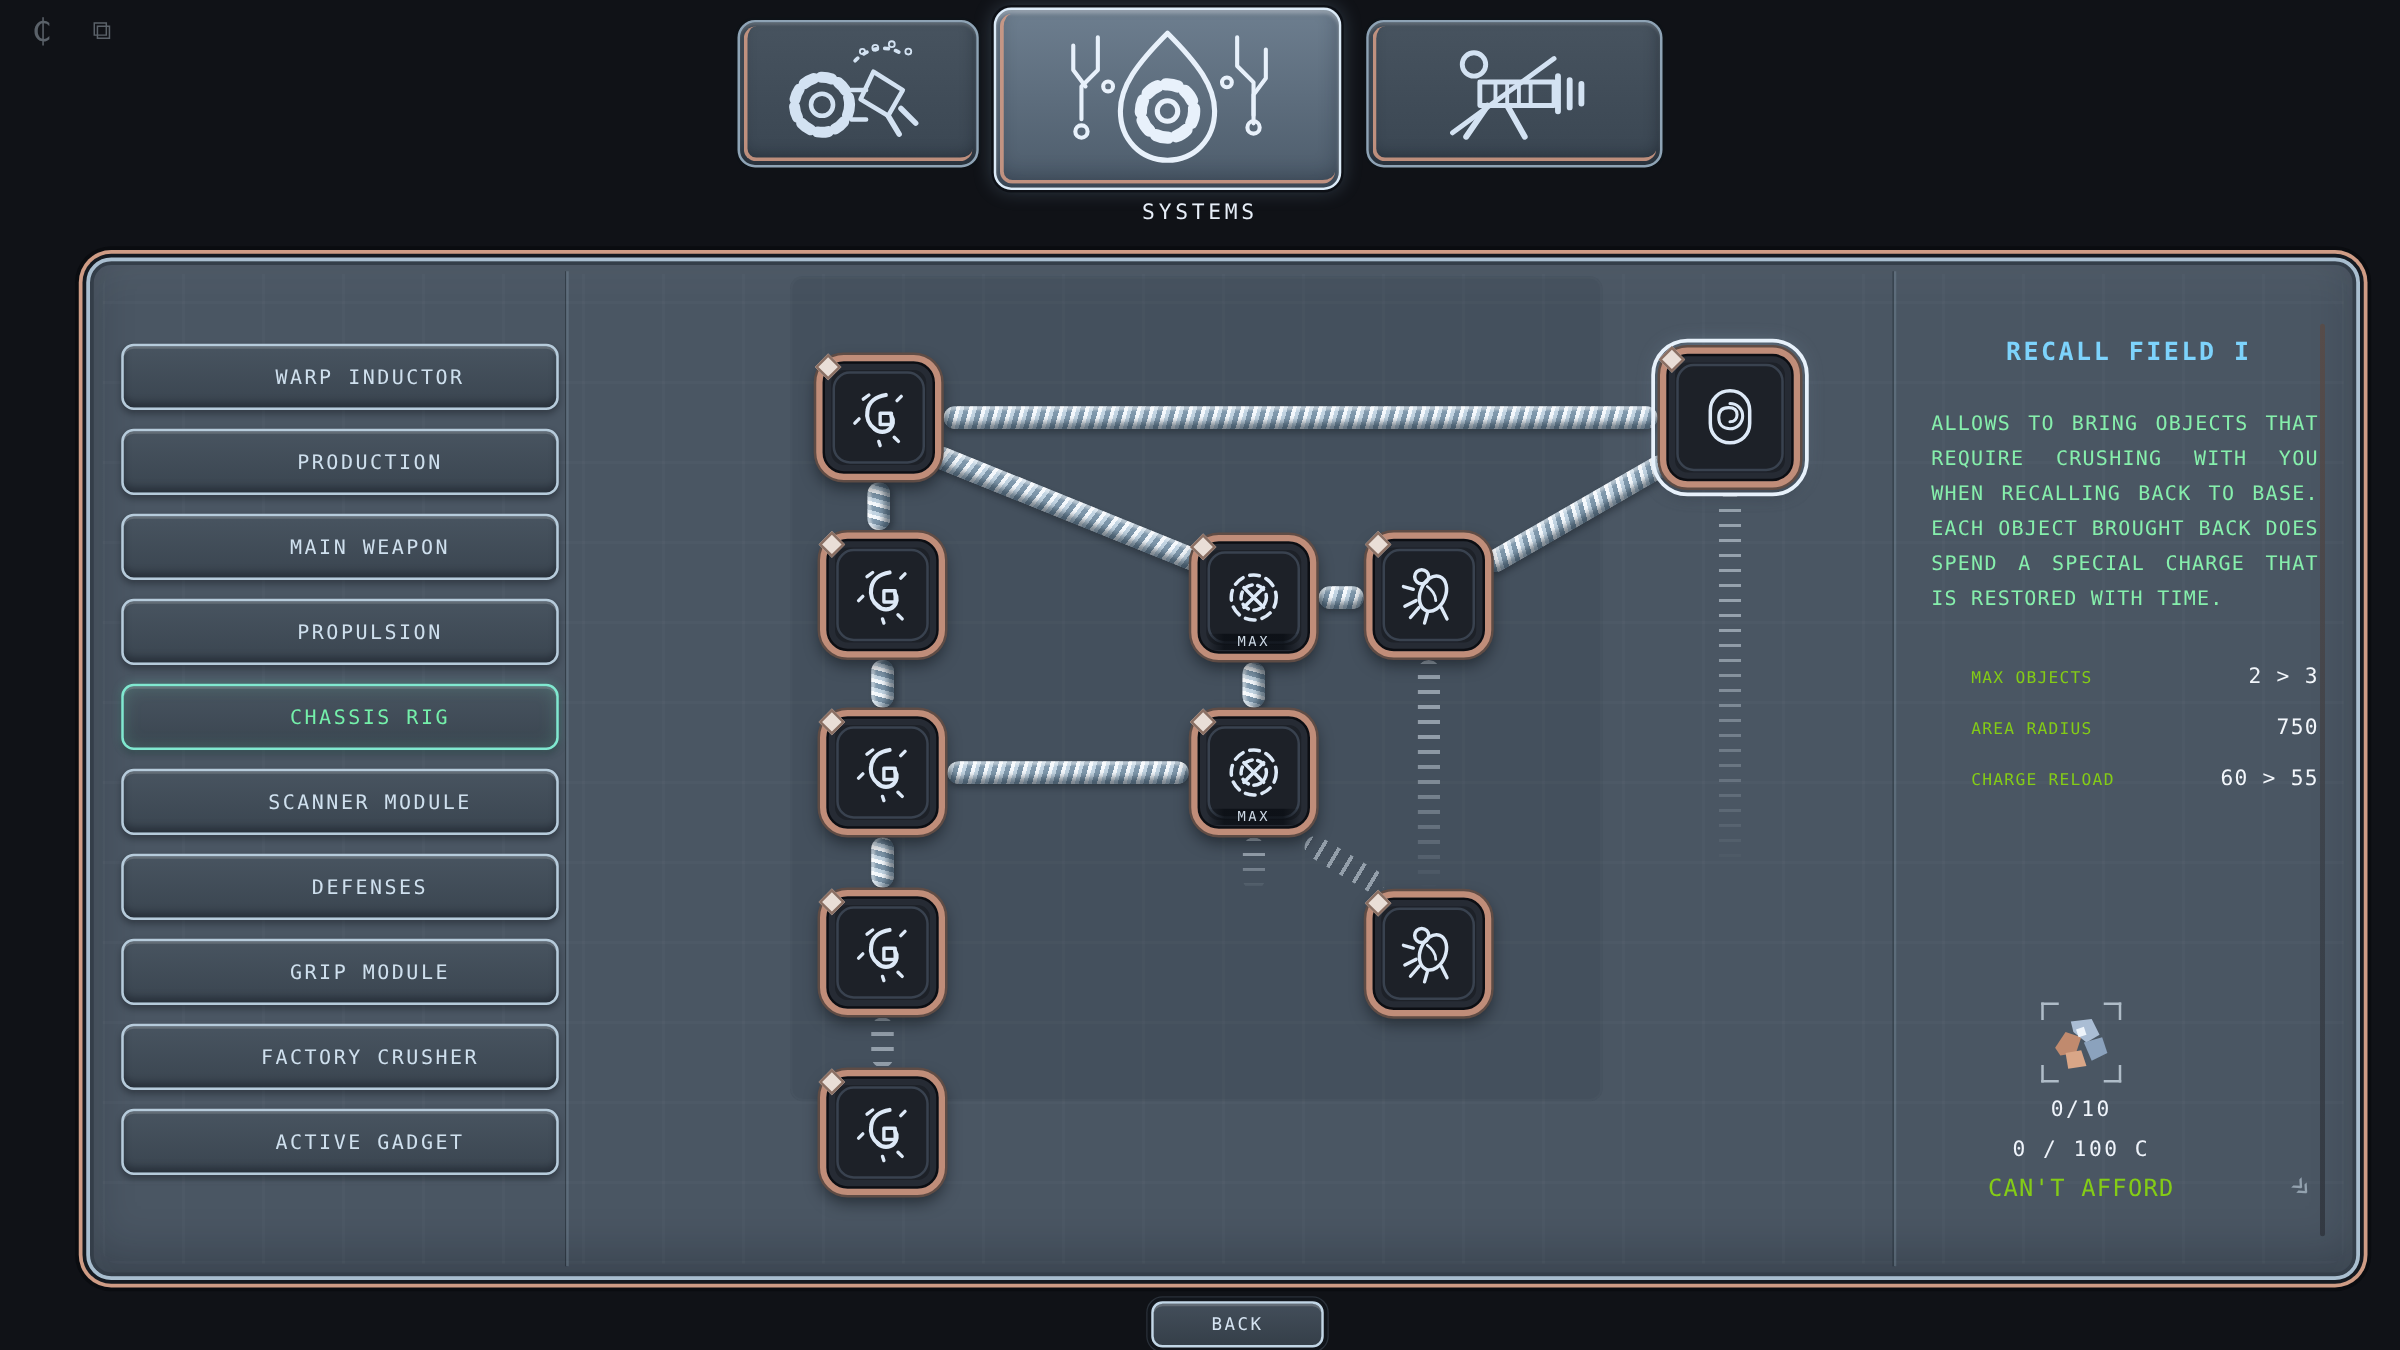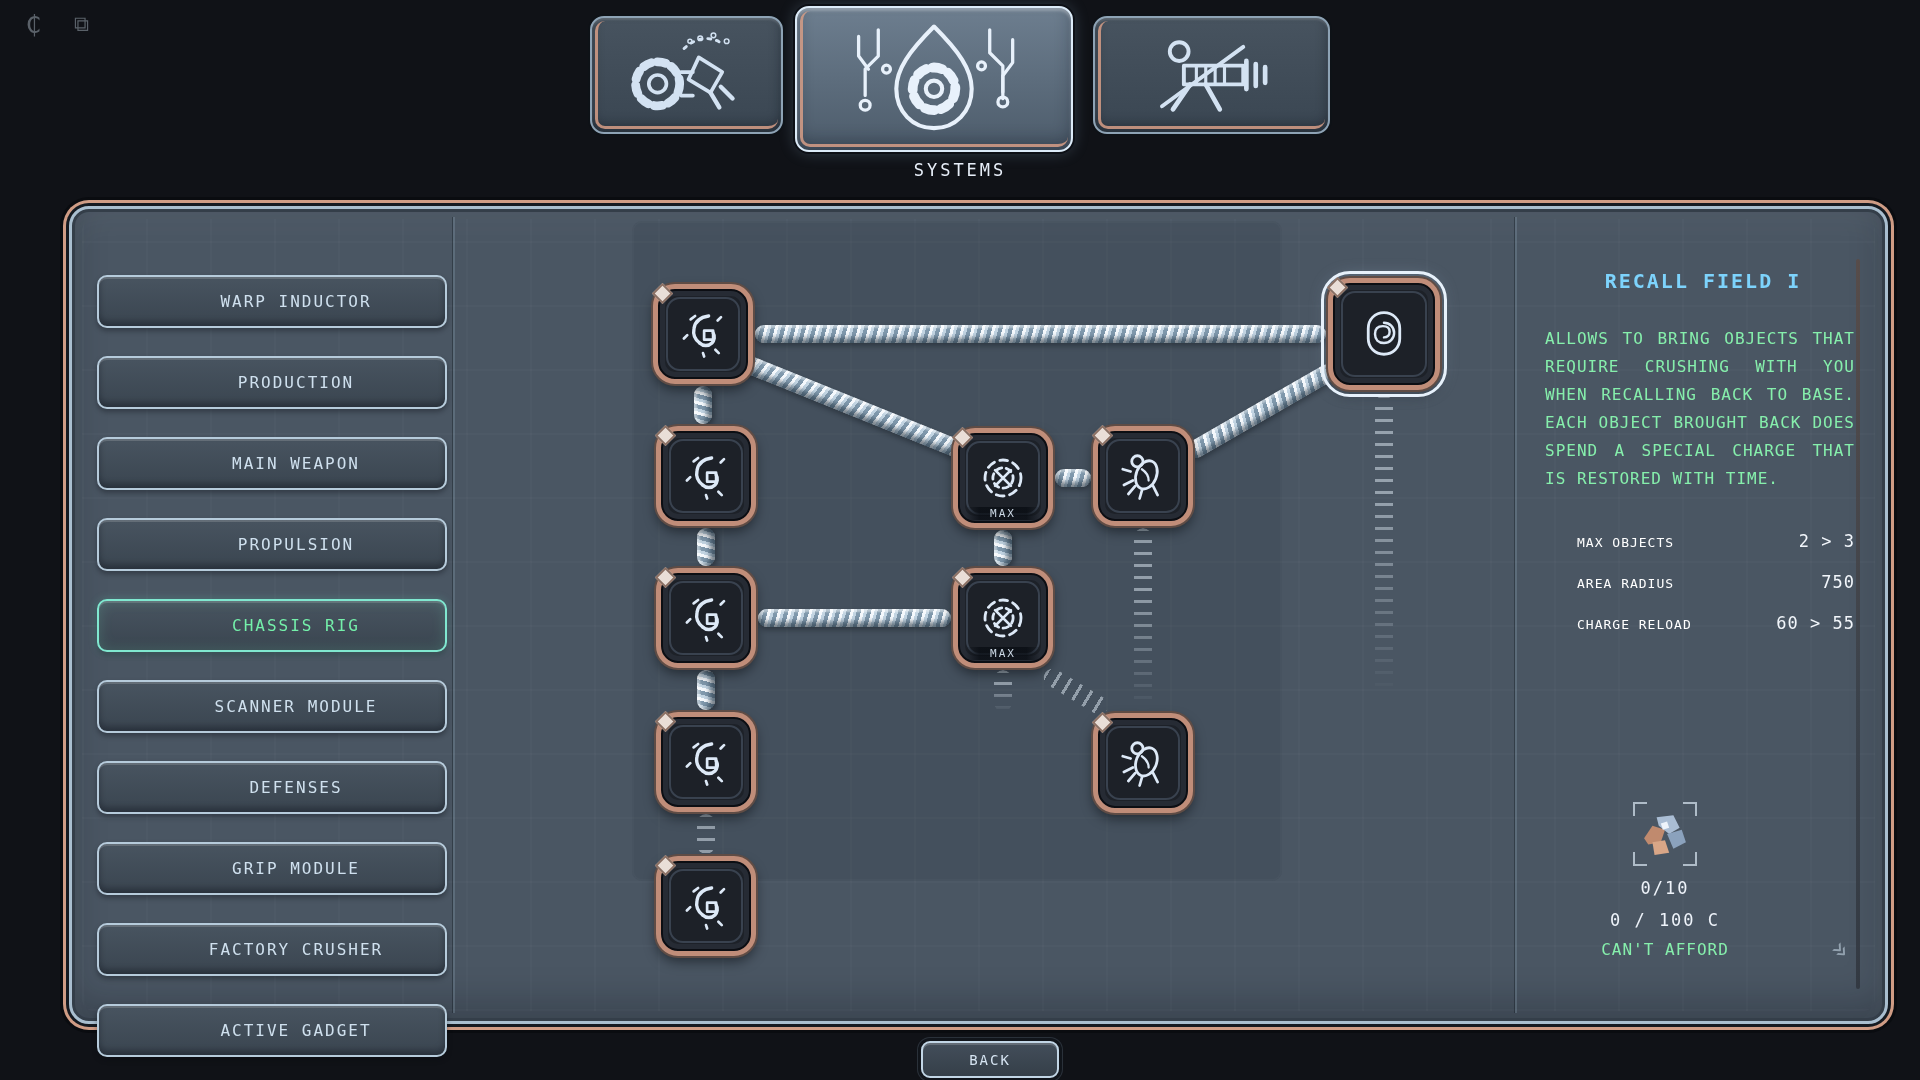--- a/index.html
+++ b/index.html
@@ -45,21 +45,21 @@
   .tree-shade { position:absolute; left:560px; top:12px; width:650px; height:660px; border-radius:10px;
          background:rgba(16,24,32,.09);
          box-shadow:inset 0 0 0 2px rgba(255,255,255,.02); }
   .scroll-track { position:absolute; left:1784px; top:50px; width:4px; height:730px; border-radius:2px;
          background:linear-gradient(180deg,#5a4a44,#383e46 60%,#2e333b); opacity:.8; }
   .corner-chev { position:absolute; left:1762px; top:724px; font-size:26px; color:#cfe0ee; opacity:.55;
          transform:rotate(45deg); letter-spacing:-4px; }
 
   
   .sidebar { position:absolute; left:25px; top:66px; width:350px; }
-  .side-btn { position:relative; height:53px; margin-bottom:28px; border-radius:10px;
+  .side-btn { position:relative; height:53px; margin-bottom:15px; border-radius:10px;
          border:2px solid #b6cbdb; background:linear-gradient(180deg,#485460,#3a4550);
          box-shadow:inset 0 2px 0 rgba(255,255,255,.16), inset 0 -4px 6px rgba(5,10,16,.35), 0 3px 5px rgba(8,12,18,.35);
          display:flex; align-items:center; justify-content:center;
          color:#cfe0ee; font-size:16px; letter-spacing:2px; cursor:pointer;padding-left:48px; }
   .side-btn.sel { border-color:#80e8d0; color:#74f0aa;
          box-shadow:inset 0 2px 0 rgba(255,255,255,.14), inset 0 0 14px rgba(110,240,190,.18),
                     0 0 8px rgba(110,230,200,.25), 0 3px 5px rgba(8,12,18,.35); }
 
   
   .link { position:absolute; border-radius:9px; }
@@ -94,35 +94,35 @@
          background:linear-gradient(90deg, transparent, rgba(8,12,18,.75) 18% 82%, transparent);margin-top:48px; }
 
   
   .detail { position:absolute; left:1443px; top:0; width:376px; height:818px; color:#bccbde; }
   .d-title { position:absolute; top:60px; left:0; right:0; text-align:center;
          font-size:20px; letter-spacing:2px; color:#7dd3fc; font-weight:bold; }
   .d-desc { position:absolute; top:116px; left:30px; right:36px; font-size:16px; line-height:28px;
          letter-spacing:1px; color:#86efac; text-align:justify; }
   .d-stats { position:absolute; top:322px; left:30px; right:36px; }
   .stat-row { display:flex; justify-content:space-between; align-items:baseline; height:41px; }
-  .stat-label { font-size:13px; letter-spacing:1px; color:#ffffff;padding-left:32px; }
+  .stat-label { font-size:13px; letter-spacing:1px; color:#84cc16;padding-left:32px; }
   .stat-value { font-size:17px; letter-spacing:1px; color:#f2f6fb; }
   .cost { position:absolute; top:593px; left:0; width:300px; text-align:center; }
   .ore-frame { position:relative; width:64px; height:64px; margin:0 auto;
          display:flex; align-items:center; justify-content:center; }
   .ore-frame::before { content:""; position:absolute; inset:0; background-repeat:no-repeat;
          background-image:linear-gradient(#c9d6e2 0 0),linear-gradient(#c9d6e2 0 0),
                           linear-gradient(#c9d6e2 0 0),linear-gradient(#c9d6e2 0 0),
                           linear-gradient(#c9d6e2 0 0),linear-gradient(#c9d6e2 0 0),
                           linear-gradient(#c9d6e2 0 0),linear-gradient(#c9d6e2 0 0);
          background-position:left top,left top,right top,right top,left bottom,left bottom,right bottom,right bottom;
          background-size:14px 2px,2px 14px,14px 2px,2px 14px,14px 2px,2px 14px,14px 2px,2px 14px; opacity:.8; }
   .cost-count { margin-top:12px; font-size:17px; letter-spacing:2px; color:#eef3fa; }
   .cost-credits { margin-top:12px; font-size:17px; letter-spacing:2px; color:#eef3fa; }
-  .cost-status { margin-top:10px; font-size:16px; letter-spacing:1px; color:#86efac; }
+  .cost-status { margin-top:10px; font-size:19px; letter-spacing:1px; color:#84cc16; }
 
   
   .back-btn { position:absolute; left:921px; top:1041px; width:138px; height:37px;
          background:linear-gradient(180deg,#434e5a,#353f49); border:2px solid #c2d6e6; border-radius:9px;
          box-shadow:0 0 0 3px #11151b, 0 0 0 4px #2a313a, inset 0 2px 0 rgba(255,255,255,.18);
          color:#d6e4f2; font-size:14px; letter-spacing:2px; font-family:"DejaVu Sans Mono",monospace;
          display:flex; align-items:center; justify-content:center; cursor:pointer;text-align:right; }
 </style>
 </head>
 <body>

